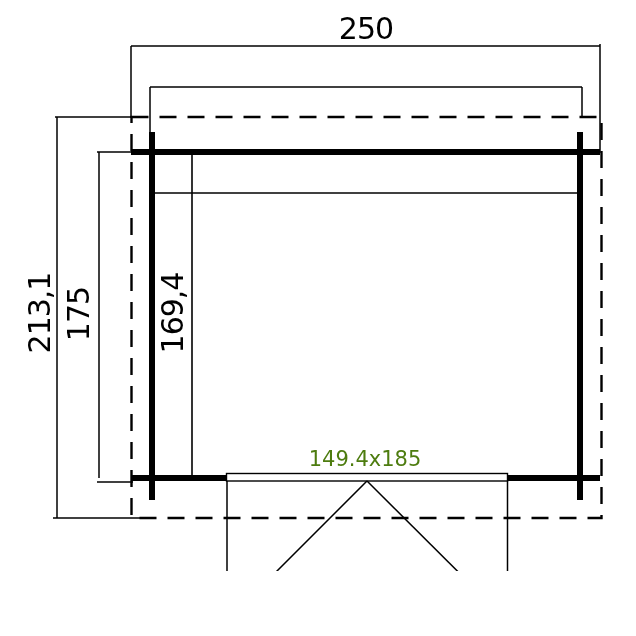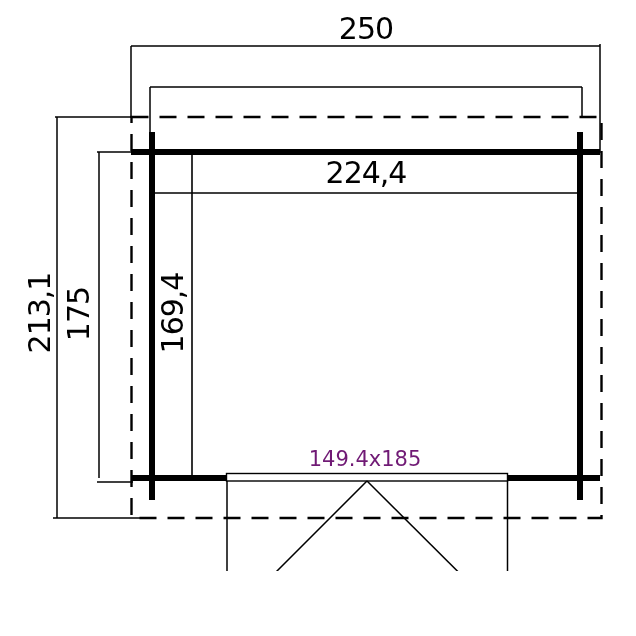--- a/index.html
+++ b/index.html
@@ -31,21 +31,21 @@
   }
   .dim-label.rotated {
     width: 140px;
     height: 34px;
     line-height: 34px;
     transform: rotate(-90deg);
     transform-origin: center center;
   }
   .door-label {
     position: absolute;
-    color: #701a75;
+    color: #4d7c0f;
     font-size: 21px;
     line-height: 21px;
     text-align: center;
     white-space: nowrap;
   }
 </style>
 </head>
 <body>
 
 <div id="stage">
@@ -100,21 +100,20 @@
       <line x1="227" y1="481" x2="227" y2="621" stroke="#000000" stroke-width="1.5"></line>
       <line x1="507.5" y1="481" x2="507.5" y2="621" stroke="#000000" stroke-width="1.5"></line>
       <line x1="367" y1="481" x2="227" y2="621" stroke="#000000" stroke-width="1.5"></line>
       <line x1="367" y1="481" x2="507.5" y2="621" stroke="#000000" stroke-width="1.5"></line>
     </g>
   </svg>
 
   <div class="dim-label" style="left:296px; top:14px; width:140px;">250</div>
 
 
-  <div class="dim-label" style="left:296px; top:158px; width:140px;">224,4</div>
 
   <div class="dim-label rotated" style="left:-30px; top:296px;">213,1</div>
 
   <div class="dim-label rotated" style="left:9px; top:297px;">175</div>
 
   <div class="dim-label rotated" style="left:103px; top:296px;">169,4</div>
 
   <div class="door-label" style="left:285px; top:449px; width:160px;">149.4x185</div>
 
 </div>

